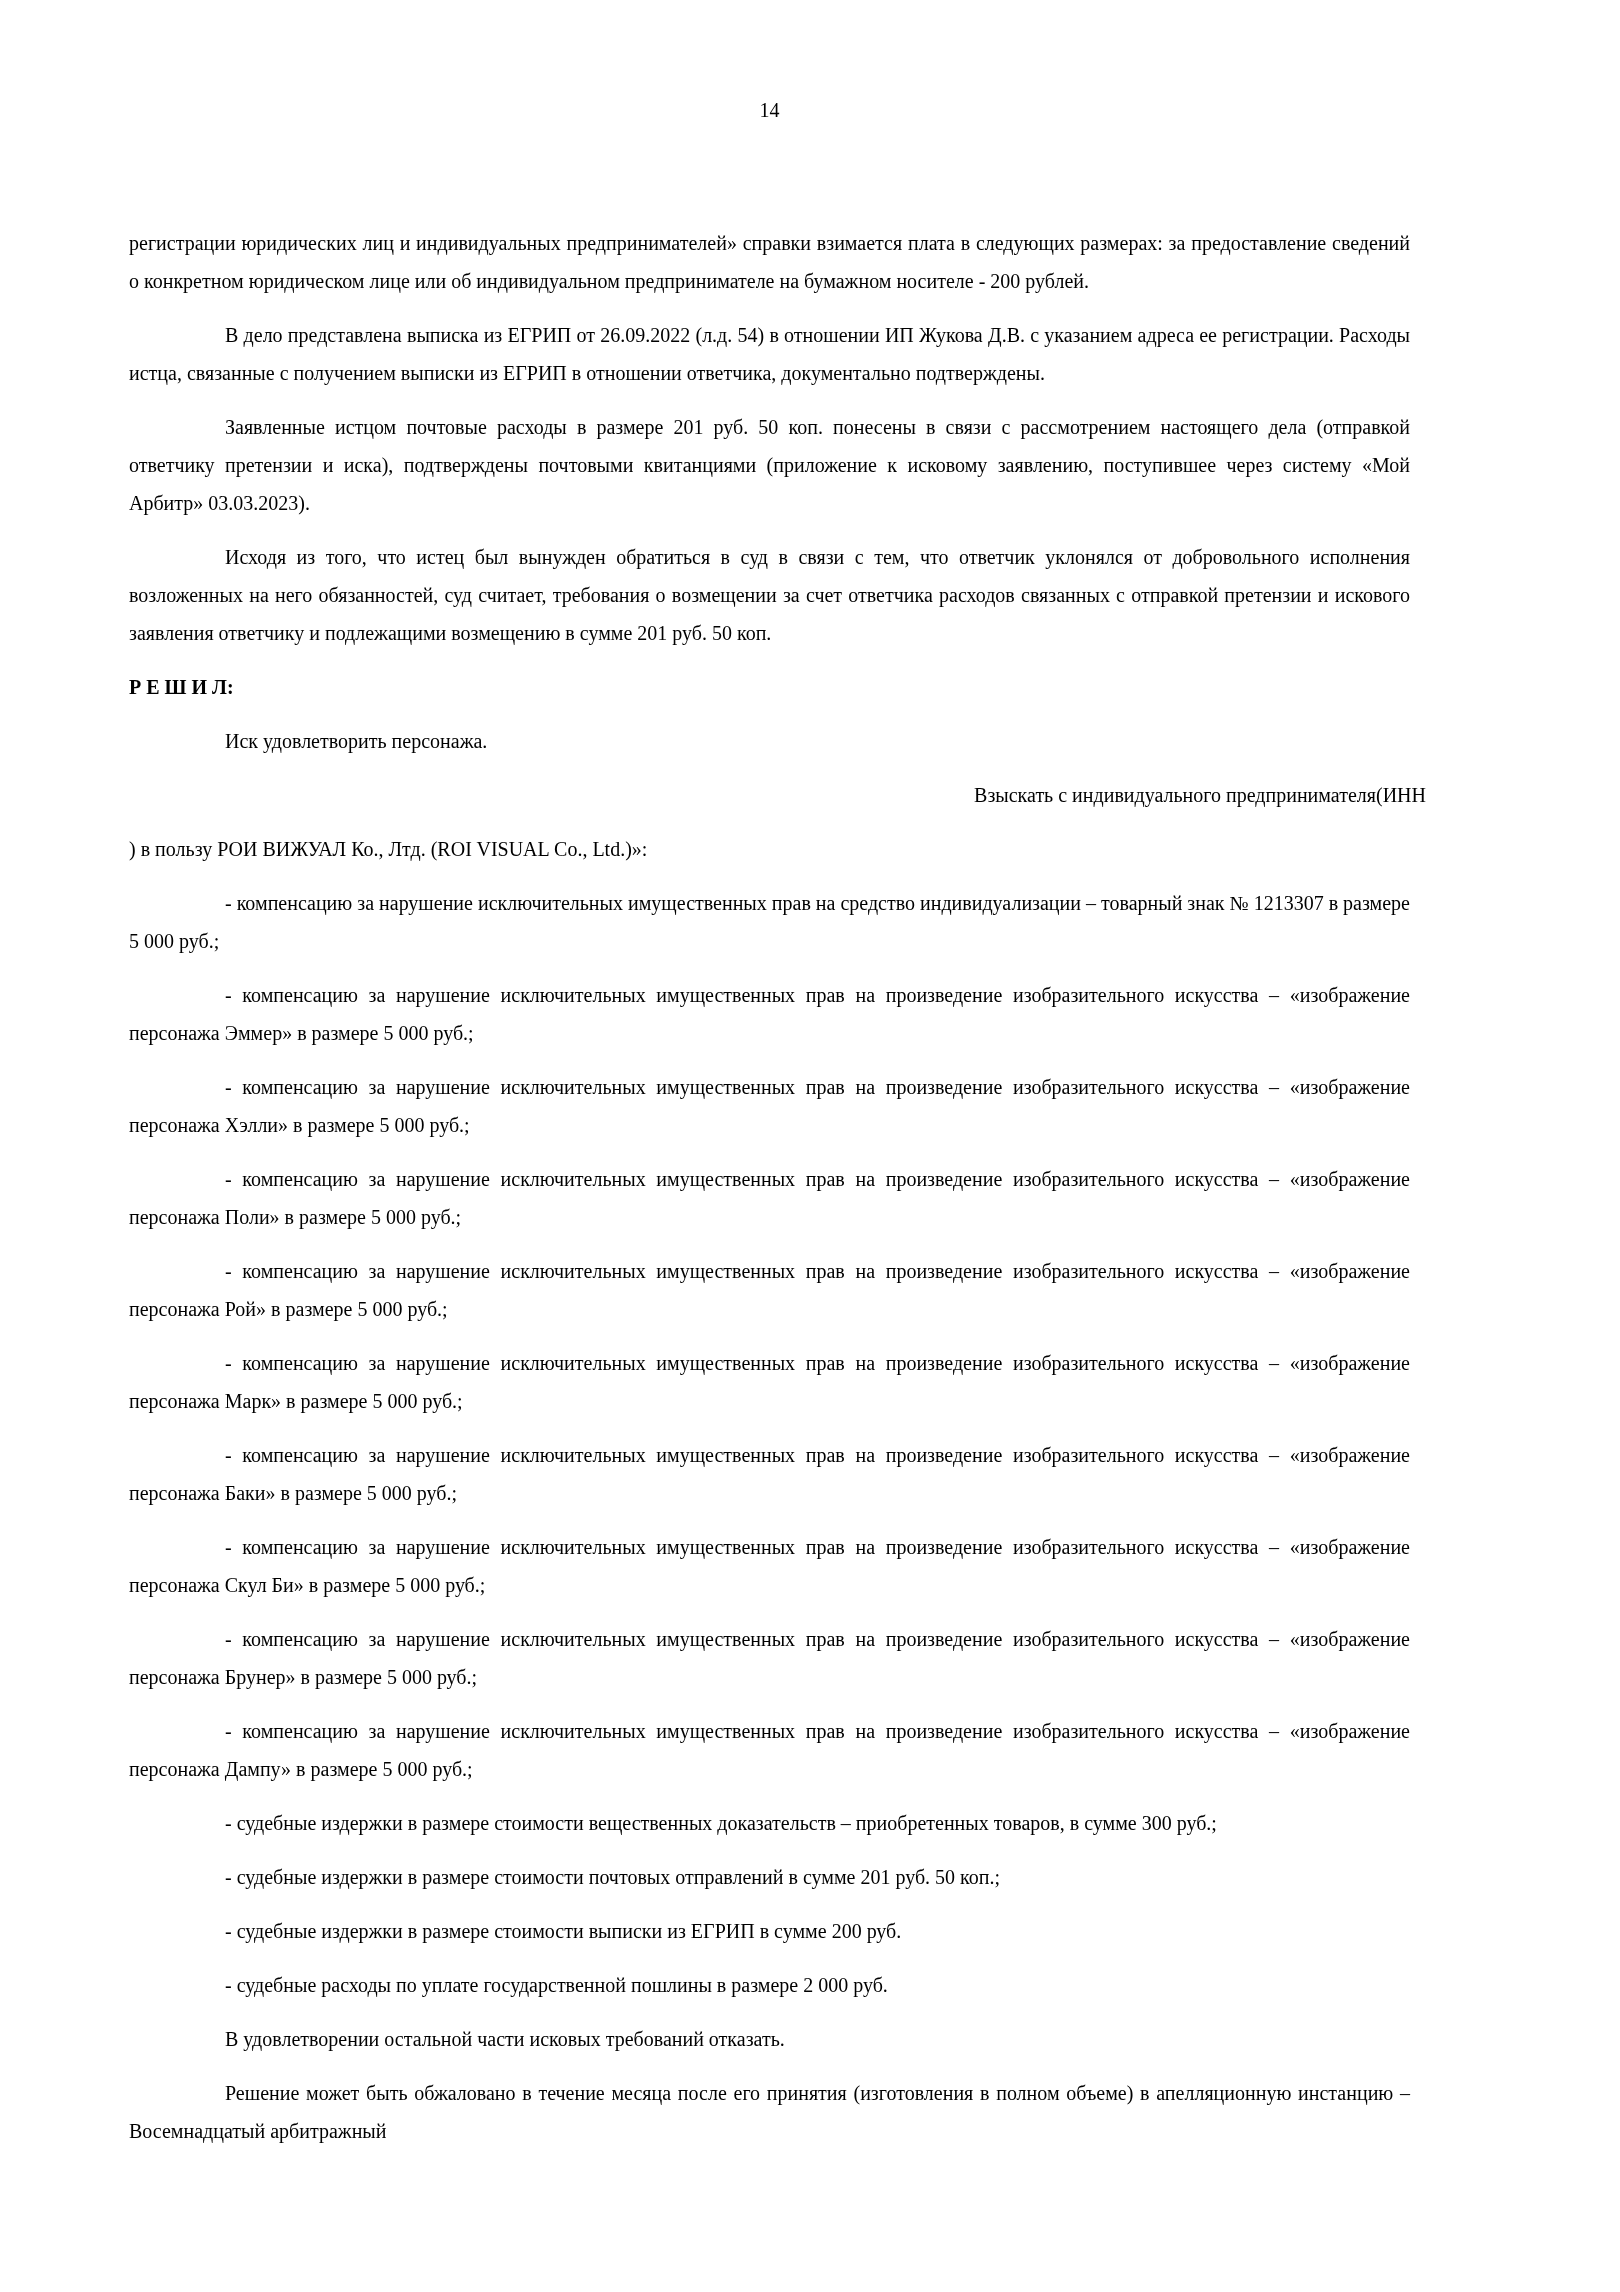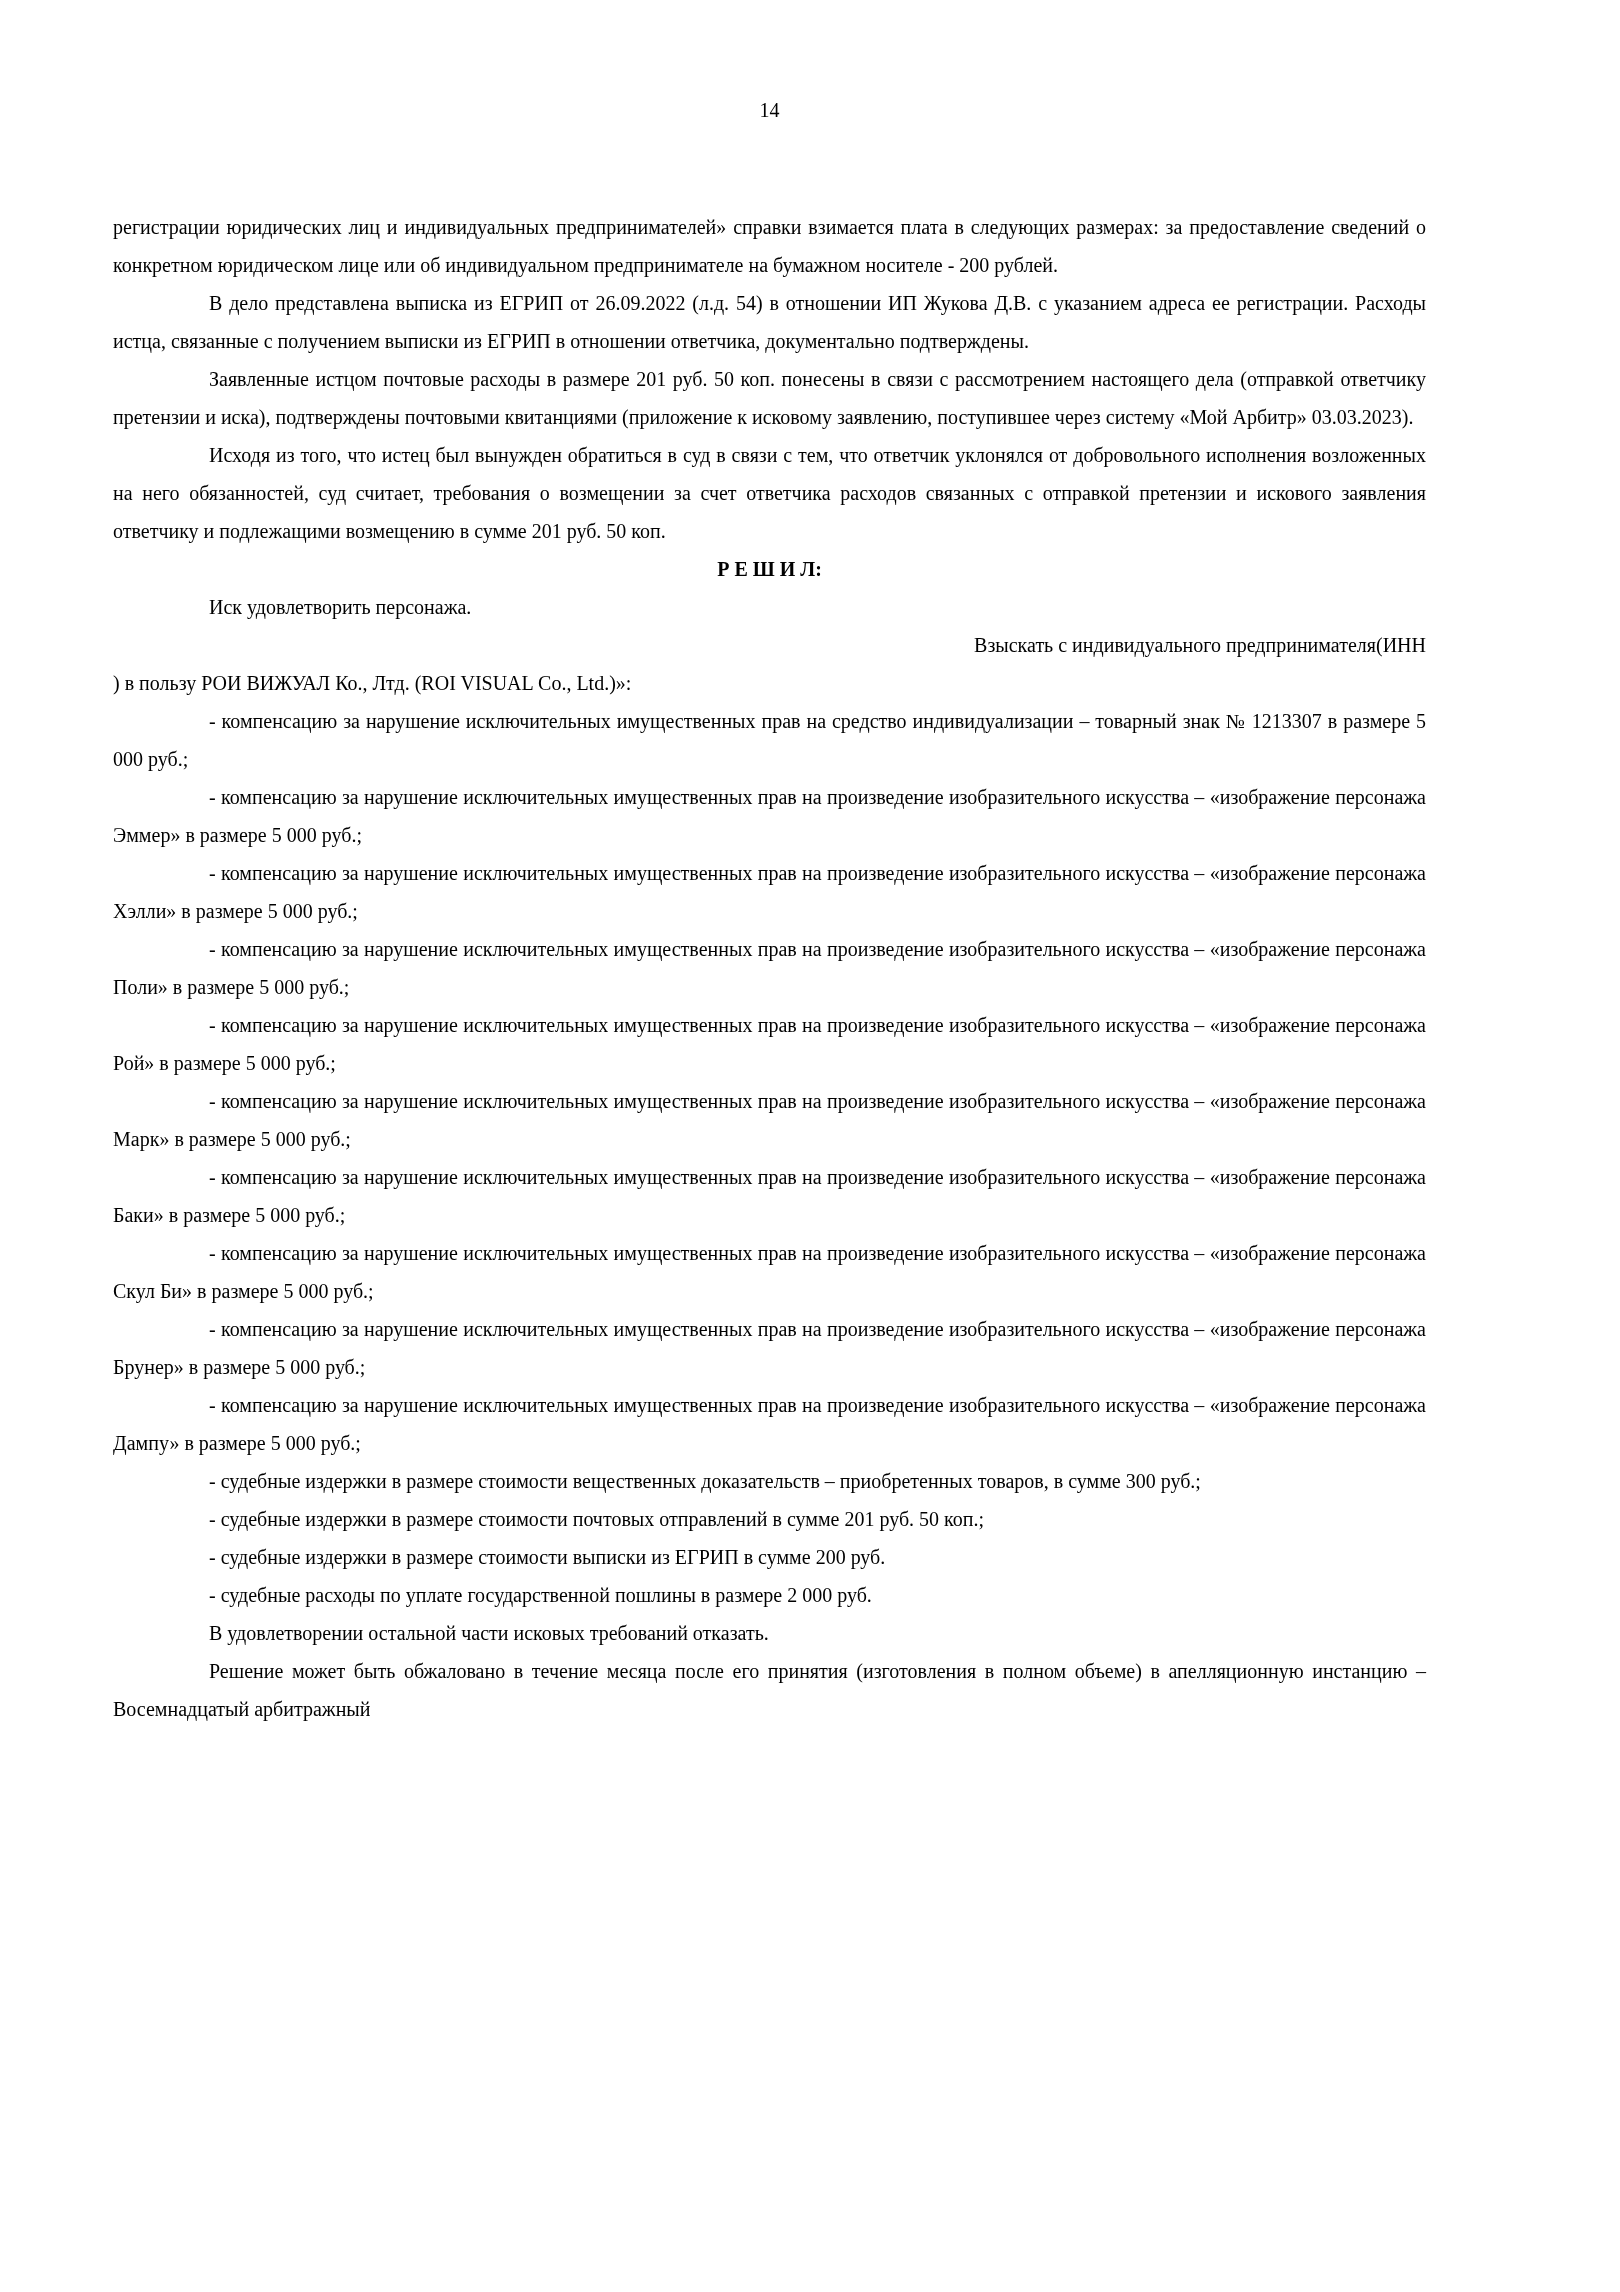--- a/index.html
+++ b/index.html
@@ -26,29 +26,29 @@
     text-align: center;
     line-height: 38px;
   }
   .content {
     position: absolute;
     top: 208px;
     left: 113px;
     width: 1313px;
   }
   p.para {
-    margin: 0;
+    margin: 16px;
     padding: 0;
     text-align: justify;
   }
   p.indent {
     text-indent: 96px;
   }
   p.heading {
-    text-align: center;
+    text-align: left;
     font-weight: bold;
     text-indent: 0;
   }
   .award-line {
     display: flex;
     justify-content: flex-end;
     padding-left: 96px;
     margin: 0;
   }
   .award-line2 {

